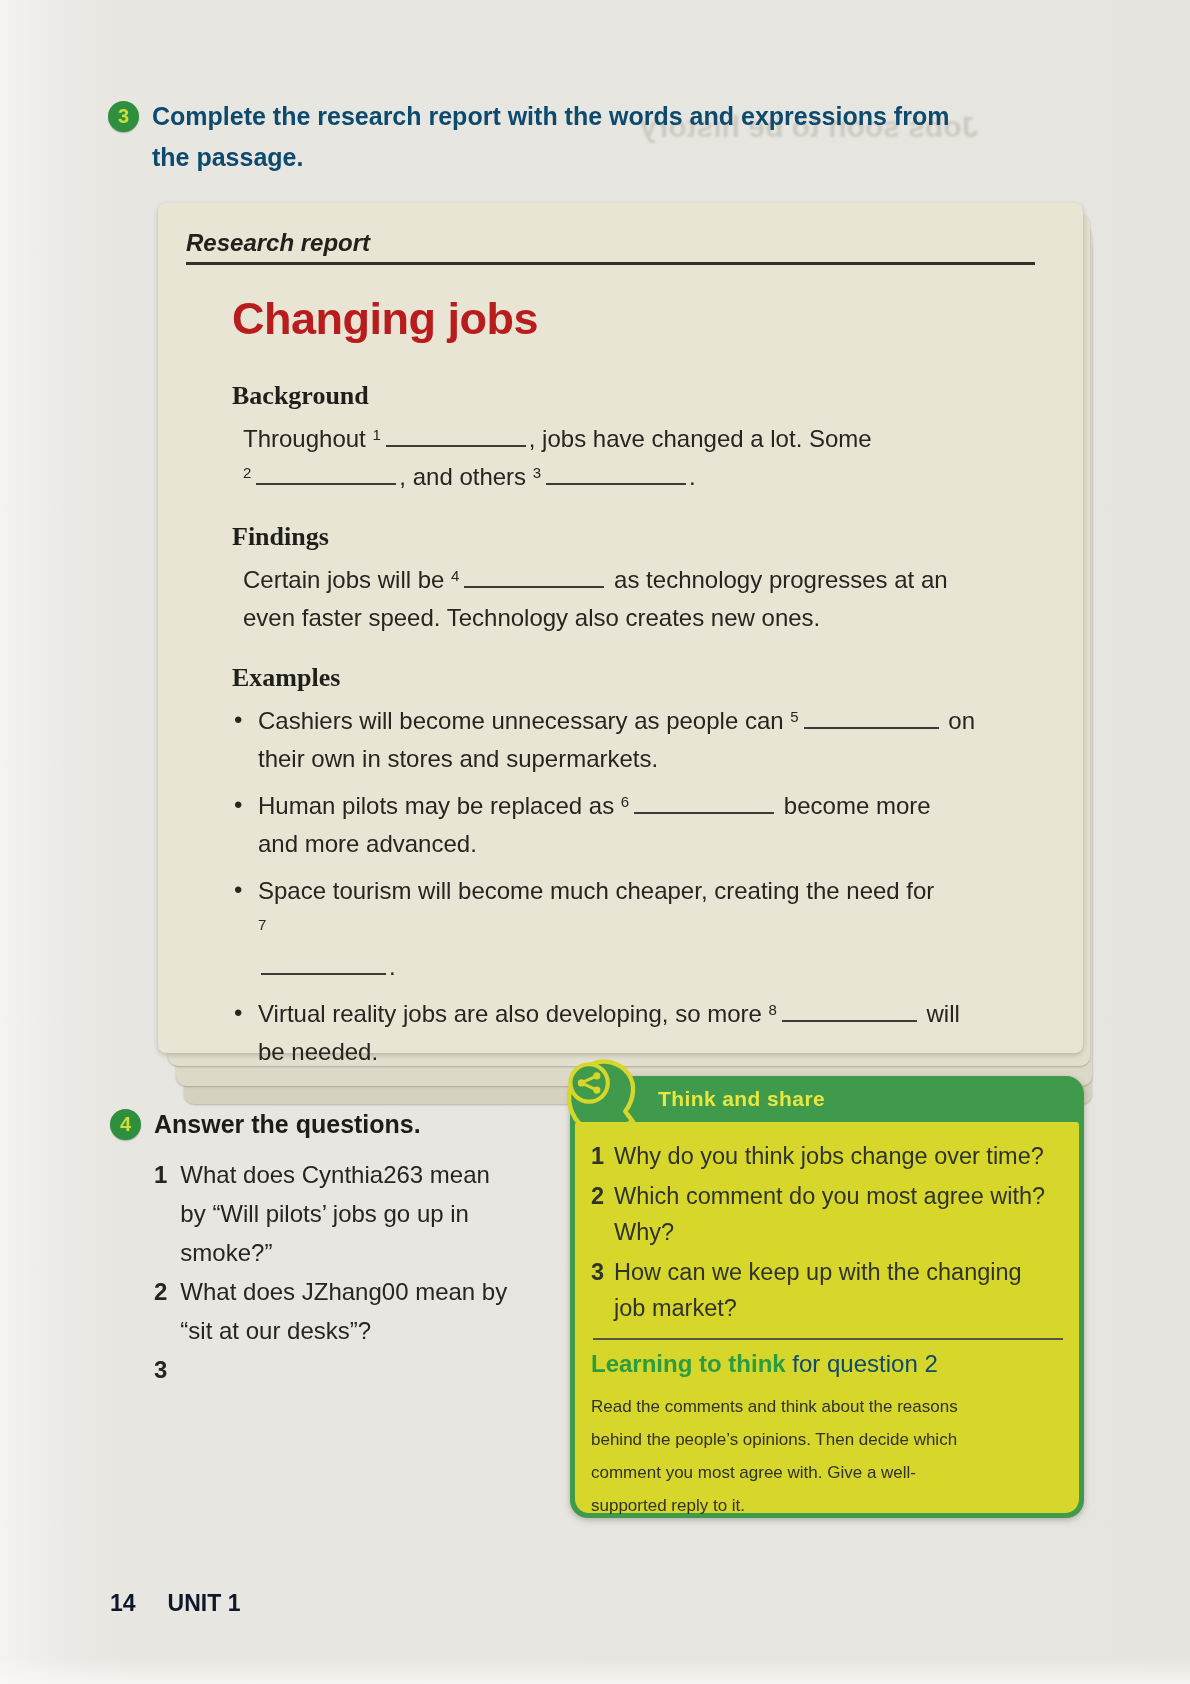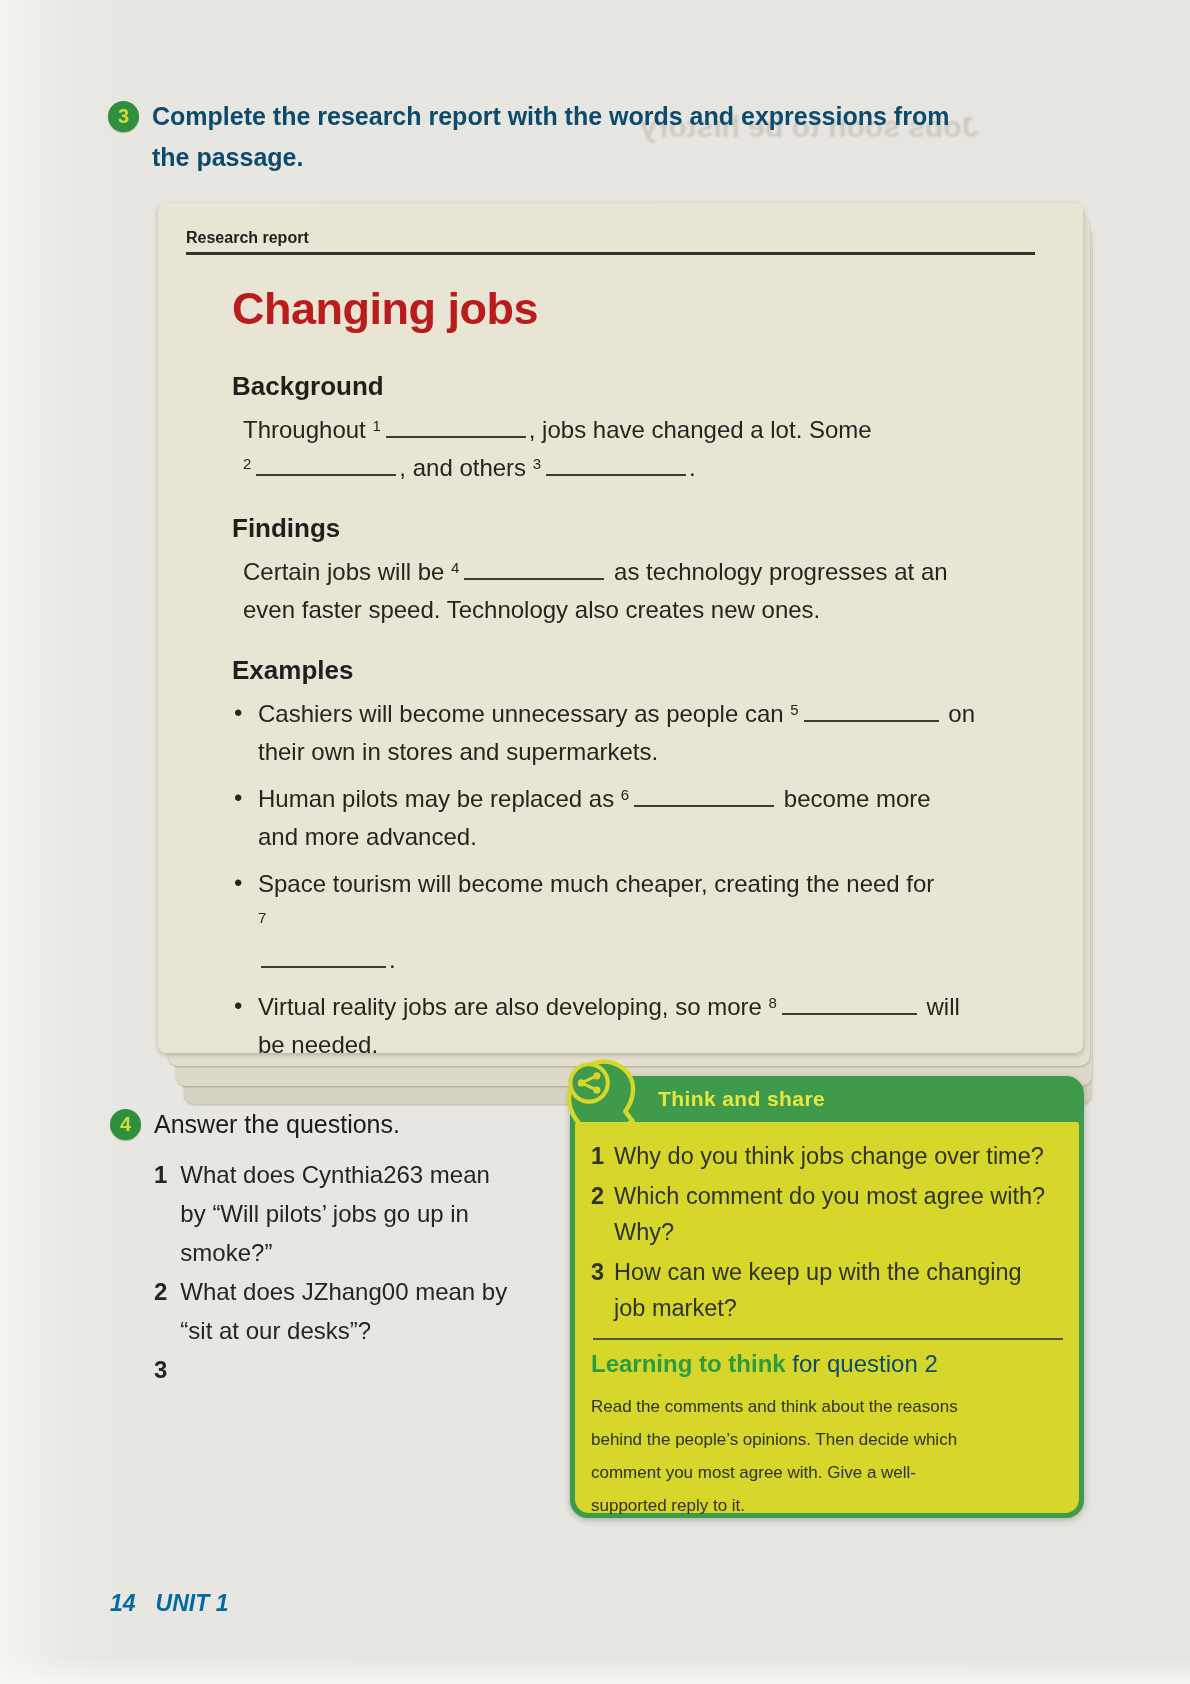--- a/index.html
+++ b/index.html
@@ -25,56 +25,56 @@
   .ex-title{font-size:25px;font-weight:bold;line-height:41px;margin:0;color:#0c4a6e;}
 
   .sheet{position:absolute;border-radius:10px;box-shadow:0 1px 2px rgba(90,85,70,.35);}
   .s4{left:184px;top:238px;width:908px;height:866px;background:#d5d2c2;}
   .s3{left:176px;top:226px;width:916px;height:860px;background:#dcd9c9;}
   .s2{left:168px;top:214px;width:922px;height:852px;background:#e2dfcf;}
 
   .card{position:absolute;left:158px;top:203px;width:925px;height:850px;box-sizing:border-box;
     background:#e8e5d5;border-radius:8px;box-shadow:0 2px 5px rgba(80,75,60,.3);
     padding:26px 48px 0 74px;}
-  .rr-label{font-size:16px;font-weight:bold;margin-left:-46px;color:#22211c;}
+  .rr-label{font-size:24px;font-weight:bold;margin-left:-46px;color:#22211c;font-style:italic;}
   .rr-rule{border:none;border-bottom:3px solid #33322c;margin:5px 0 0 -46px;}
   .rr-title{font-size:45px;font-weight:bold;margin:28px 0 36px;letter-spacing:-.5px;color:#b91c1c;}
-  .card h3{font-size:26px;font-weight:bold;margin:0 0 9px;color:#201f1a;}
+  .card h3{font-size:26px;font-weight:bold;margin:0 0 9px;color:#201f1a;font-family:Liberation Serif, serif;}
   .card p{font-size:24px;line-height:38px;margin:0 11px 26px;}
   .card ul{list-style:none;margin:0;padding:0;font-size:24px;line-height:38px;}
   .card li{position:relative;padding-left:26px;margin-bottom:9px;}
   .card li .dot{position:absolute;left:2px;top:-1px;}
   sup{font-size:15px;vertical-align:7px;line-height:0;margin-right:2px;}
   .blank{display:inline-block;height:3px;border-bottom:2px solid #3e3c34;width:135px;margin:0 3px;}
 
   .ex4{position:absolute;left:110px;top:1106px;width:440px;}
   .ex4-head{display:flex;gap:13px;align-items:flex-start;}
   .ex4-head .badge{margin-top:3px;}
-  .ex4-title{font-size:25px;font-weight:normal;margin:0;line-height:37px;color:#1d1c18;}
+  .ex4-title{font-size:25px;font-weight:bold;margin:0;line-height:37px;color:#1d1c18;}
   .ex4 ol{margin:12px 0 0 44px;padding:0;list-style:none;}
   .ex4 li{display:flex;gap:13px;font-size:24px;line-height:39px;}
   .qnum{font-weight:bold;flex:0 0 auto;}
 
   .think{position:absolute;left:570px;top:1076px;width:514px;height:442px;
     background:#3f9a4c;border-radius:18px;box-shadow:0 2px 6px rgba(70,70,50,.35);}
   .think-header{height:46px;line-height:46px;padding-left:88px;color:#e9e73f;
     font-weight:bold;font-size:21px;letter-spacing:.4px;}
   .think-icon{position:absolute;left:-8px;top:-24px;}
   .think-body{position:absolute;left:5px;right:5px;top:46px;bottom:5px;box-sizing:border-box;
     background:#d7d62b;border-radius:3px 3px 14px 14px;padding:16px 14px 10px 16px;color:#30332a;}
   .think ol{list-style:none;margin:0;padding:0;font-size:23.5px;line-height:36px;}
   .think li{display:flex;gap:10px;margin-bottom:4px;}
   .t-divider{border:none;border-top:2px solid #555848;margin:12px 2px 10px;}
   .lt-head{font-size:24px;margin:0;}
   .lt-name{color:#2c9c40;font-weight:bold;}
   .lt-sub{color:#0c4a6e;}
   .lt-text{font-size:17px;line-height:33px;margin:12px 0 0;}
 
-  footer{position:absolute;left:110px;top:1590px;display:flex;gap:20px;
-    font-size:23px;font-weight:bold;color:#0369a1;font-style:italic;}
+  footer{position:absolute;left:110px;top:1590px;display:flex;gap:32px;
+    font-size:23px;font-weight:bold;color:#0f172a;}
 </style>
 </head>
 <body>
 
 <div>
 
   <span class="ghost g1">Jobs soon to be history</span>
   <span class="ghost g2">Jobs of the future</span>
   <span class="ghost g3">Space tour guide</span>
 

